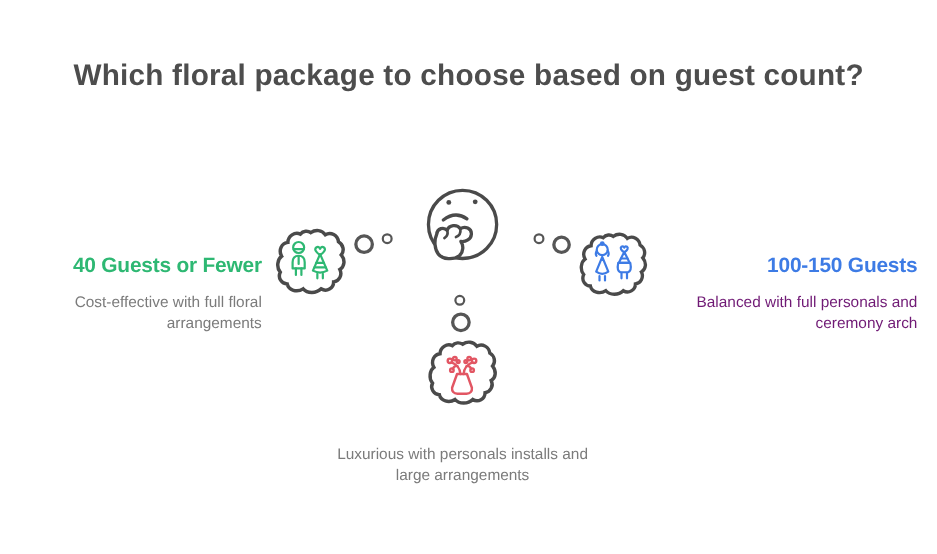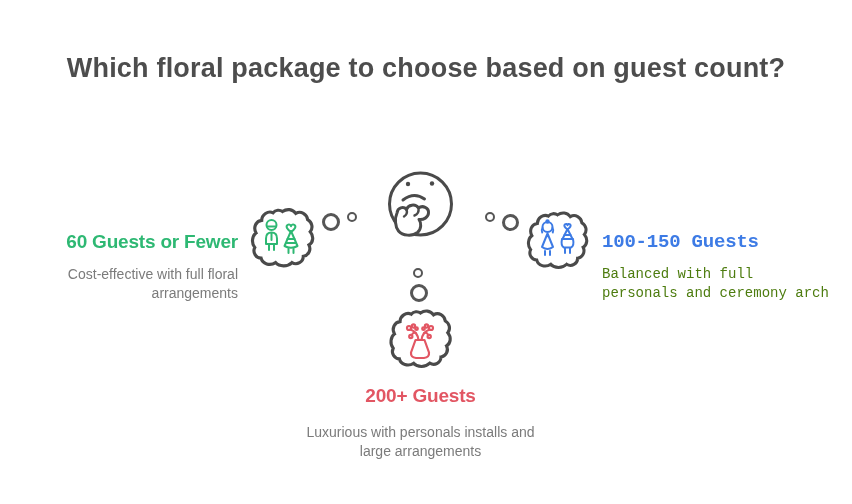--- a/index.html
+++ b/index.html
@@ -23,21 +23,21 @@
     box-sizing:border-box;
   }
   .dot.small{border-width:2px;}
   .opt-label{
     font-size:19px;font-weight:700;line-height:20px;letter-spacing:-.2px;
   }
   .opt-desc{
     font-size:14px;line-height:18.5px;margin-top:13px;
   }
   .opt-left{left:26px;top:232px;width:212px;text-align:right;}
-  .opt-right{left:602px;top:232px;width:232px;text-align:left;font-family:Liberation Mono, monospace;}
+  .opt-right{left:602px;top:232px;width:232px;text-align:right;}
   .opt-bottom{left:294px;top:386px;width:253px;text-align:center;}
   .opt-bottom .opt-desc{margin-top:17px;}
   svg{display:block;overflow:visible;}
 </style>
 </head>
 <body>
 
 <div class="canvas">
 
   <div class="title" style="color: rgb(77, 77, 77);">Which floral package to choose based on guest count?</div>
@@ -143,27 +143,26 @@
       <path d="M22.5 20 C 23 14 25.5 11.5 30.5 9.5"></path>
       <path d="M25.2 12.8 C 27.2 12.3 28.7 13.3 29.2 15.3"></path>
       <circle cx="32" cy="8" r="2"></circle>
       <circle cx="27.5" cy="6" r="1.6"></circle>
       <circle cx="30.2" cy="16.5" r="1.6"></circle>
       <circle cx="24.5" cy="8.7" r="1.3"></circle>
     </svg>
   </div>
 
   <div class="abs opt-left">
-    <div class="opt-label" style="color: rgb(46, 184, 115);">60 Guests or Fewer</div>
+    <div class="opt-label" style="color: rgb(46, 184, 115);">40 Guests or Fewer</div>
     <div class="opt-desc" style="color: rgb(123, 123, 123);">Cost-effective with full floral arrangements</div>
   </div>
 
   <div class="abs opt-right">
     <div class="opt-label" style="color: rgb(61, 123, 229);">100-150 Guests</div>
-    <div class="opt-desc" style="color: #4d7c0f;">Balanced with full personals and ceremony arch</div>
+    <div class="opt-desc" style="color: #701a75;">Balanced with full personals and ceremony arch</div>
   </div>
 
   <div class="abs opt-bottom">
-    <div class="opt-label" style="color: rgb(226, 86, 99);">200+ Guests</div>
     <div class="opt-desc" style="color: rgb(123, 123, 123);">Luxurious with personals installs and large arrangements</div>
   </div>
 
 </div>
 
 </body></html>

